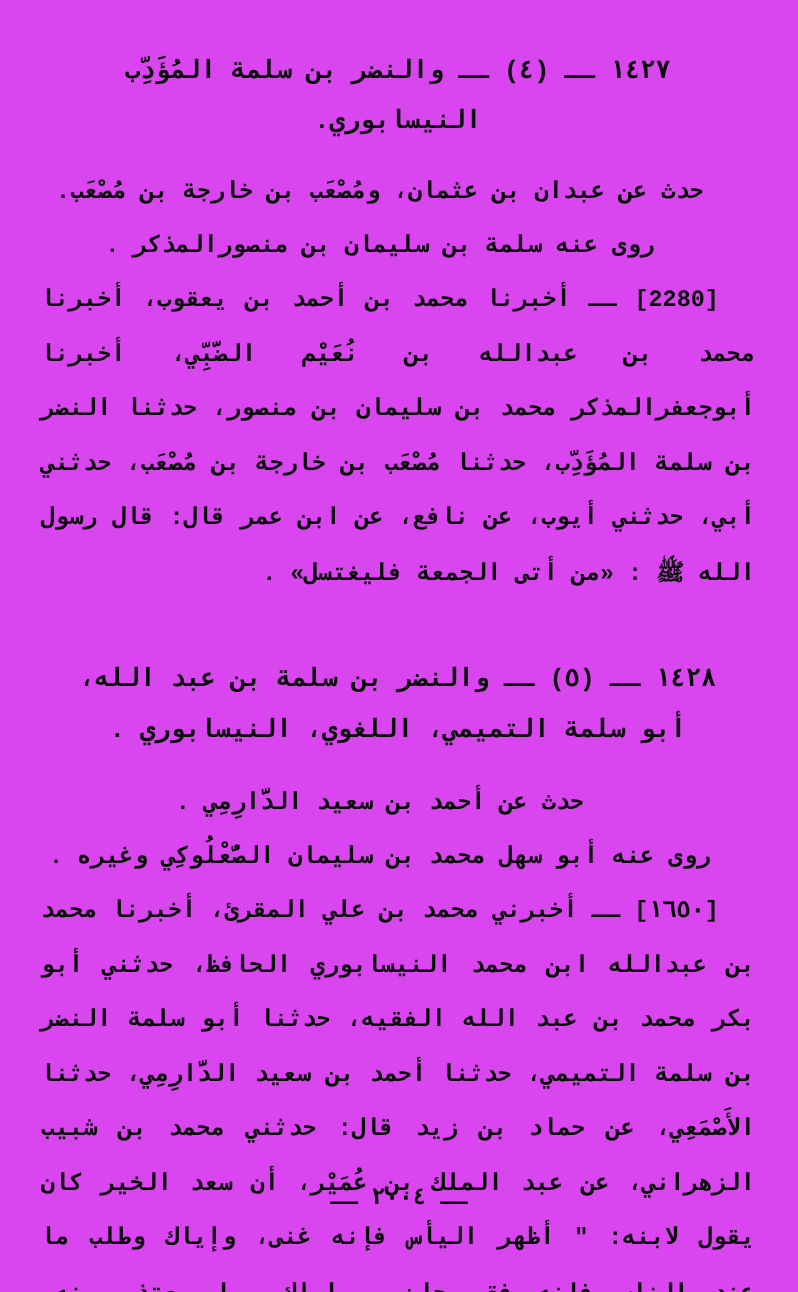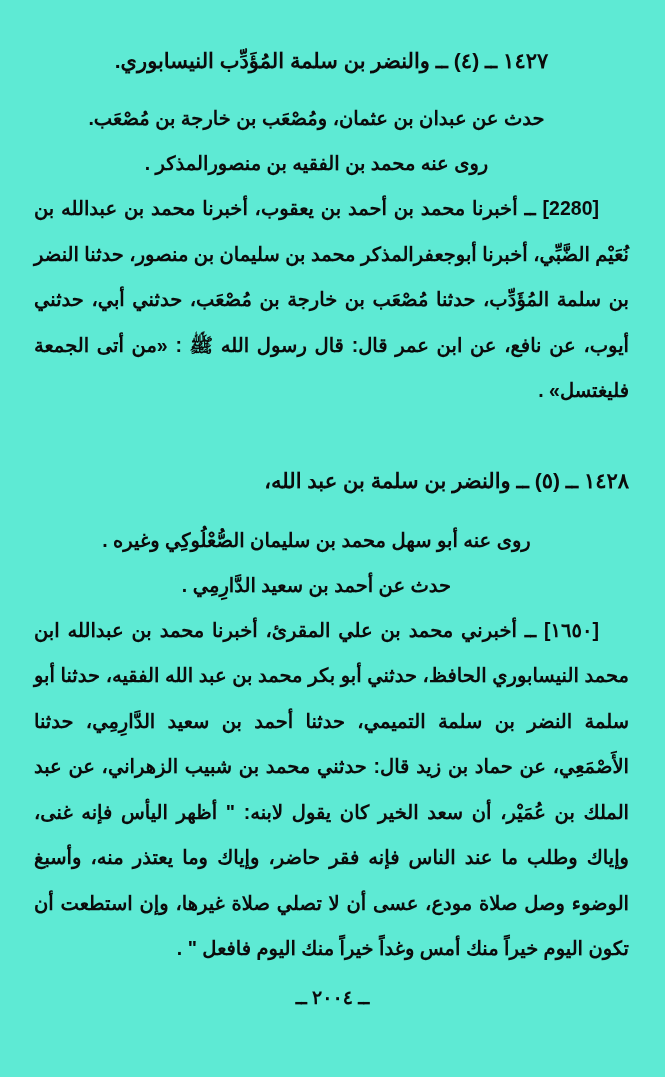--- a/index.html
+++ b/index.html
@@ -5,43 +5,44 @@
   html, body {
     margin: 0;
     padding: 0;
     background: #e8e8e8;
   }
   .page {
     position: relative;
     width: 665px;
     height: 1077px;
     margin: 0 auto;
-    background: #5eead4;
+    background: #d946ef;
     color: #0b0b0b;
     direction: rtl;
-    font-family: Liberation Sans, sans-serif;
+    font-family: Liberation Mono, monospace;
     font-weight: 700;
     overflow: hidden;
     box-sizing: border-box;
   }
   .content {
     position: absolute;
     top: 40px;
     right: 36px;
     left: 34px;
   }
   .heading {
     font-size: 21px;
     line-height: 42px;
     text-align: center;
     margin: 0 0 14px 0;
   }
   .heading-2 {
     font-size: 21px;
     line-height: 42px;
+    text-align: center;
     margin: 46px 0 16px 0;
   }
   .line {
     font-size: 19.5px;
     line-height: 45px;
     margin: 0;
     text-align: center;
   }
   .para {
     font-size: 19.5px;
@@ -66,30 +67,31 @@
 </head>
 <body>
 
 <div class="page">
   <div class="content">
 
     <h1 class="heading">١٤٢٧ ــ (٤) ــ والنضر بن سلمة المُؤَدِّب النيسابوري.</h1>
 
     <p class="line indent">حدث عن عبدان بن عثمان، ومُصْعَب بن خارجة بن مُصْعَب.</p>
 
-    <p class="line indent">روى عنه محمد بن الفقيه بن منصورالمذكر .</p>
+    <p class="line indent">روى عنه سلمة بن سليمان بن منصورالمذكر .</p>
 
     <p class="para indent">[2280] ــ أخبرنا محمد بن أحمد بن يعقوب، أخبرنا محمد بن عبدالله بن نُعَيْم الضَّبِّي، أخبرنا أبوجعفرالمذكر محمد بن سليمان بن منصور، حدثنا النضر بن سلمة المُؤَدِّب، حدثنا مُصْعَب بن خارجة بن مُصْعَب، حدثني أبي، حدثني أيوب، عن نافع، عن ابن عمر قال: قال رسول الله ﷺ : «من أتى الجمعة فليغتسل» .</p>
 
     <h2 class="heading-2">
       <span>١٤٢٨ ــ (٥) ــ والنضر بن سلمة بن عبد الله،</span><br>
+      <span>أبو سلمة التميمي، اللغوي، النيسابوري .</span>
     </h2>
 
+    <p class="line indent">حدث عن أحمد بن سعيد الدَّارِمِي .</p>
+
     <p class="line indent">روى عنه أبو سهل محمد بن سليمان الصُّعْلُوكِي وغيره .</p>
-
-    <p class="line indent">حدث عن أحمد بن سعيد الدَّارِمِي .</p>
 
     <p class="para indent">[١٦٥٠] ــ أخبرني محمد بن علي المقرئ، أخبرنا محمد بن عبدالله ابن محمد النيسابوري الحافظ، حدثني أبو بكر محمد بن عبد الله الفقيه، حدثنا أبو سلمة النضر بن سلمة التميمي، حدثنا أحمد بن سعيد الدَّارِمِي، حدثنا الأَصْمَعِي، عن حماد بن زيد قال: حدثني محمد بن شبيب الزهراني، عن عبد الملك بن عُمَيْر، أن سعد الخير كان يقول لابنه: " أظهر اليأس فإنه غنى، وإياك وطلب ما عند الناس فإنه فقر حاضر، وإياك وما يعتذر منه، وأسبغ الوضوء وصل صلاة مودع، عسى أن لا تصلي صلاة غيرها، وإن استطعت أن تكون اليوم خيراً منك أمس وغداً خيراً منك اليوم فافعل " .</p>
 
   </div>
 
   <div class="footer">ــ ٢٠٠٤ ــ</div>
 </div>
 
 </body></html>

